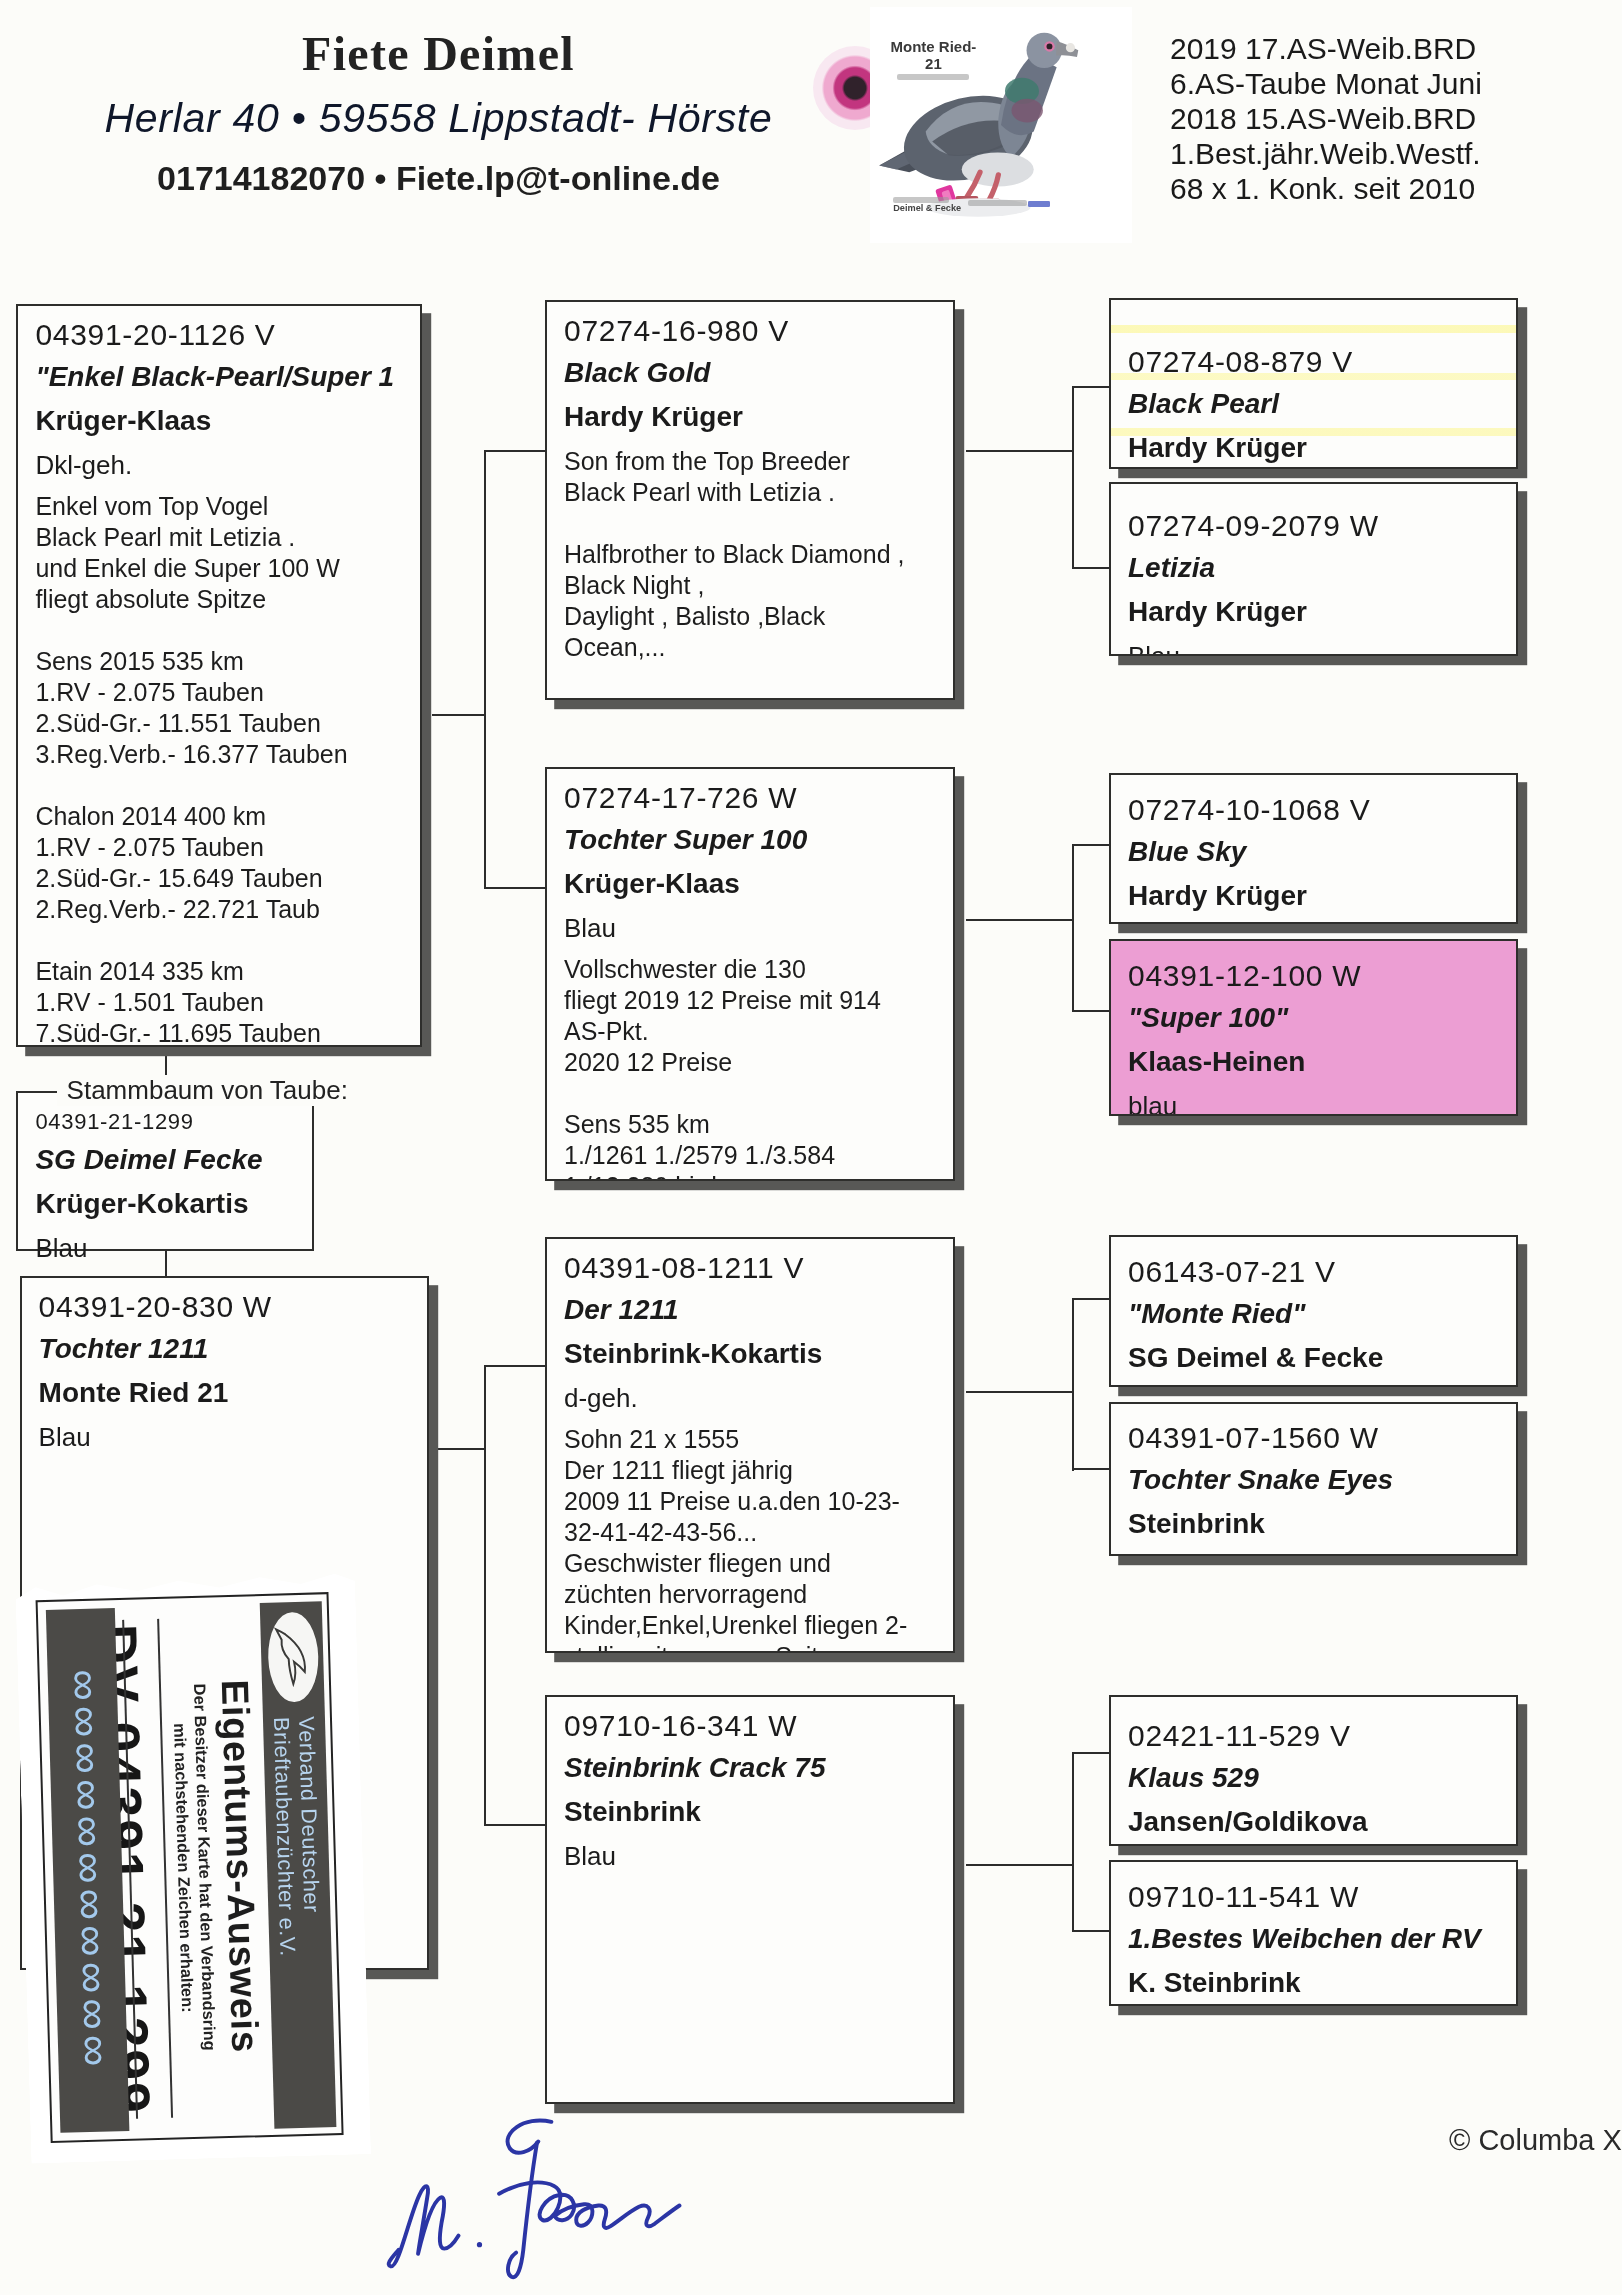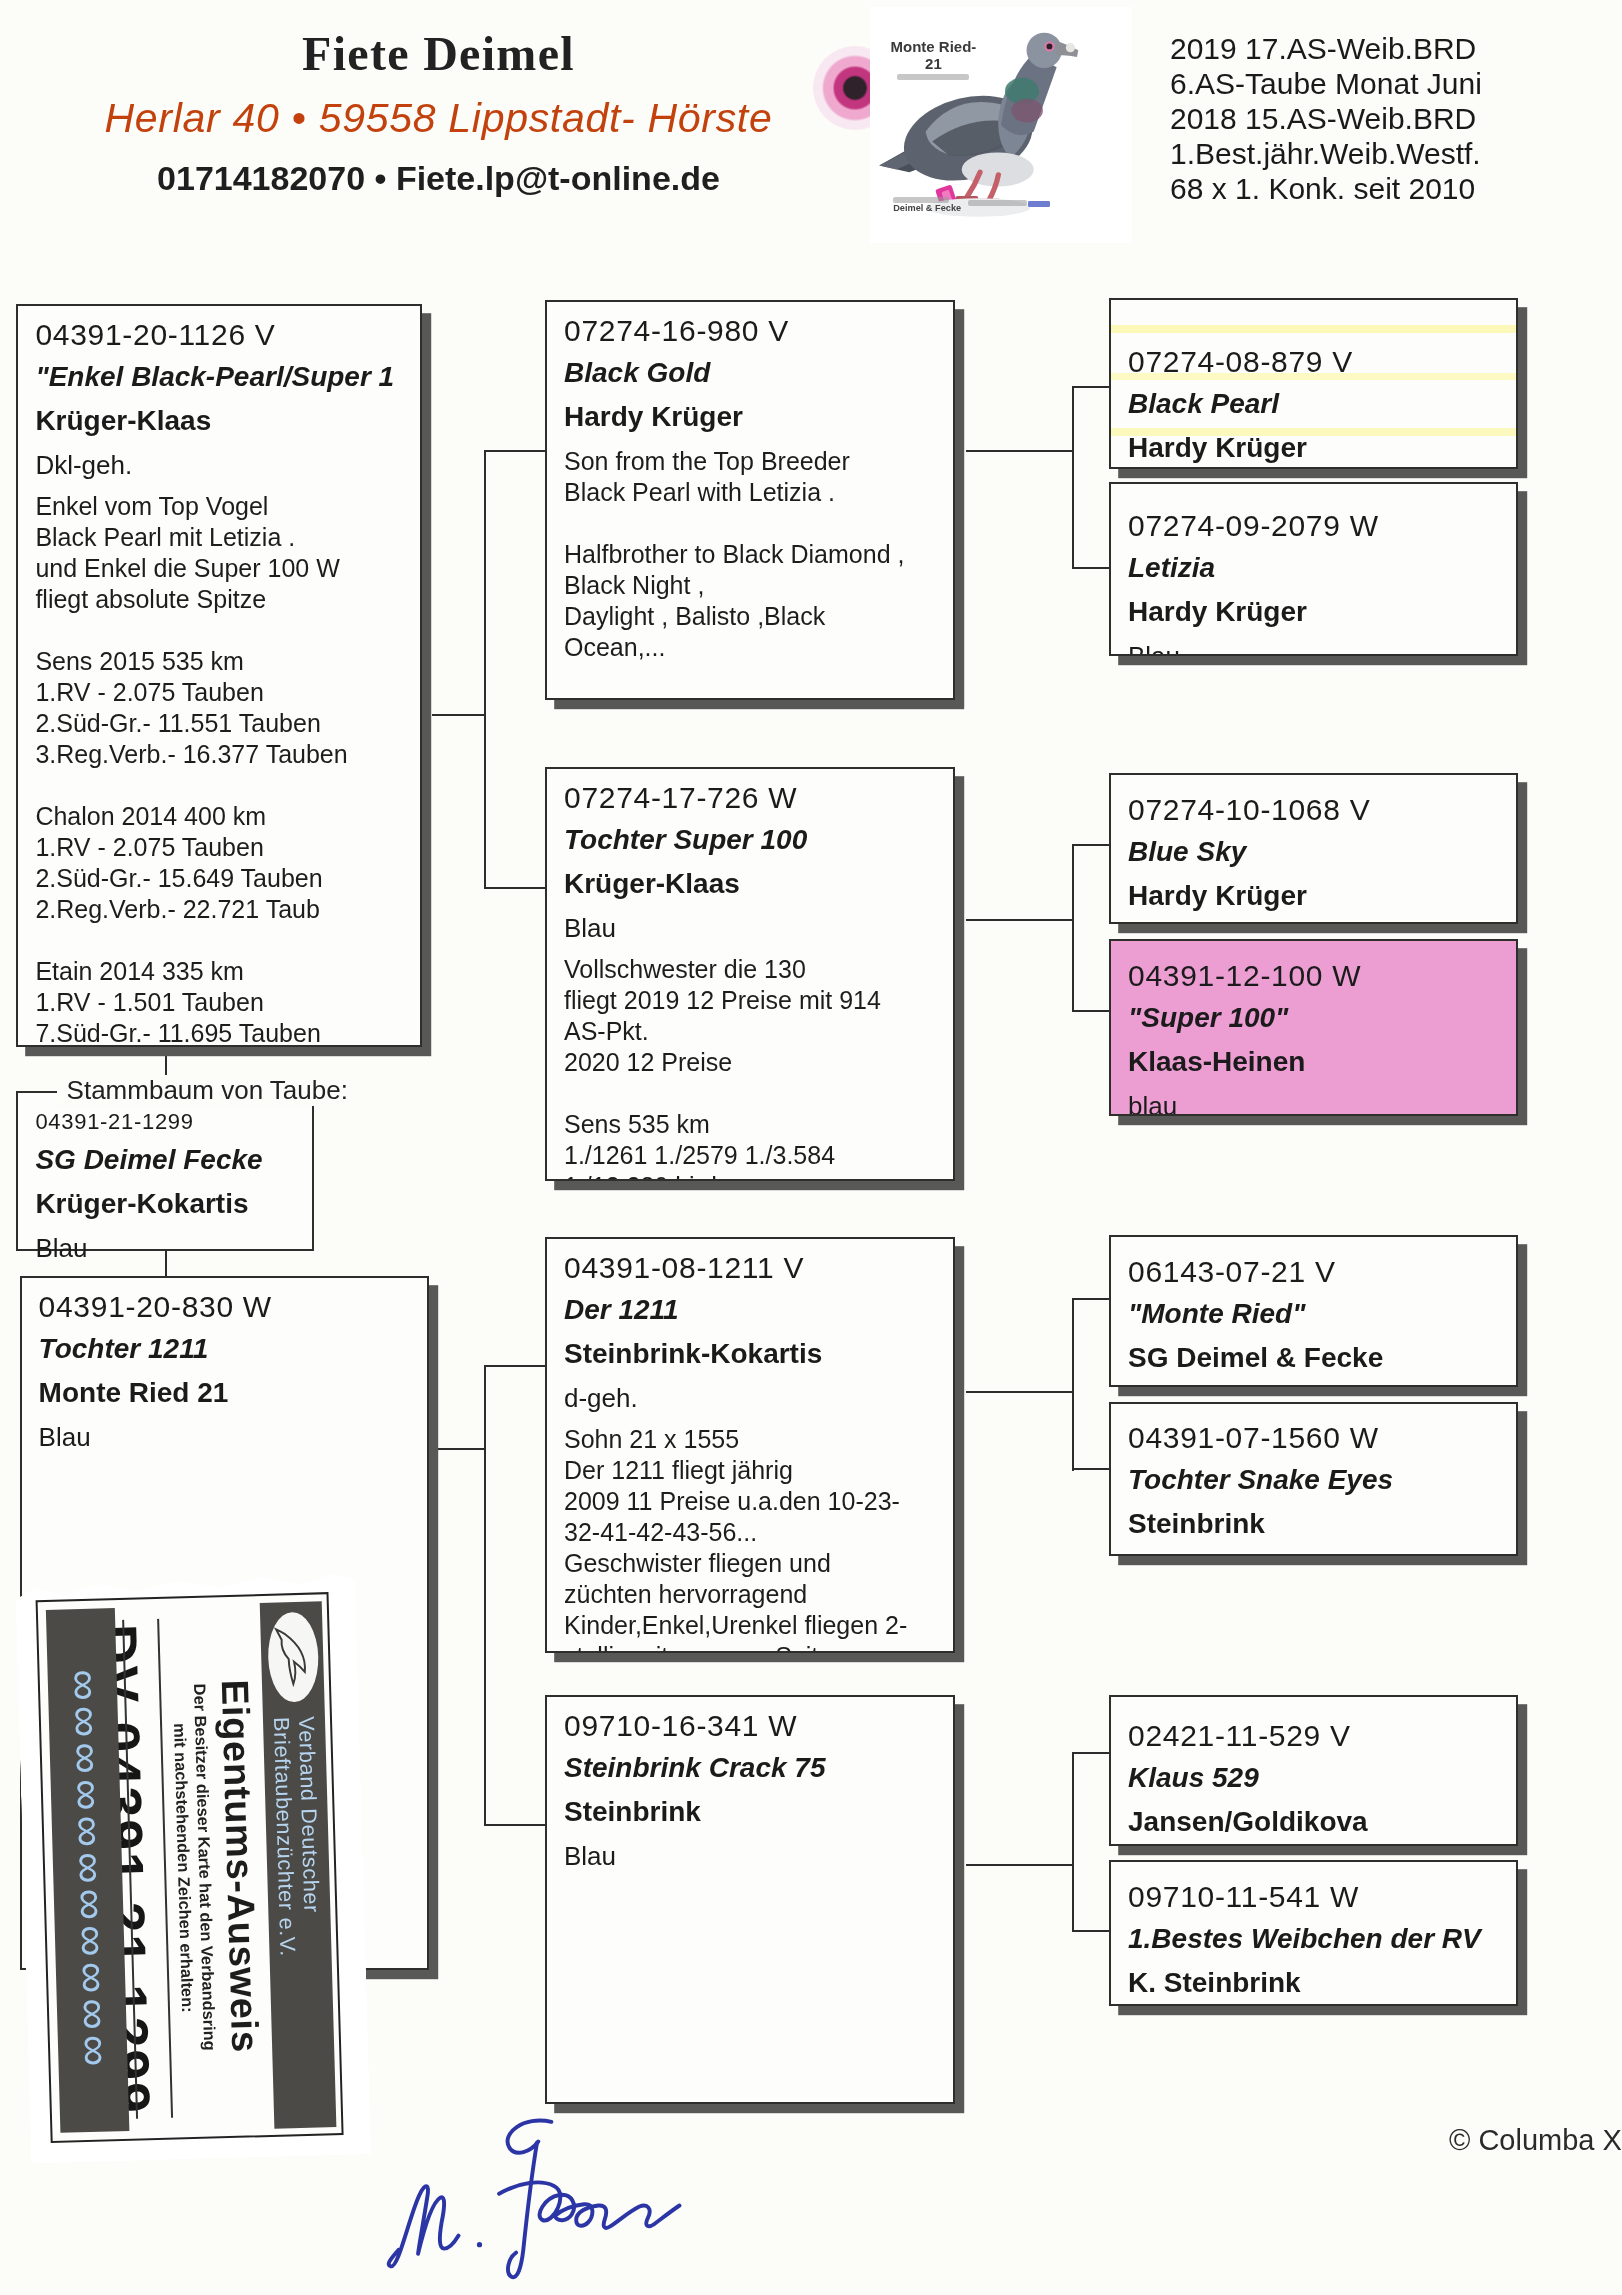--- a/index.html
+++ b/index.html
@@ -5,21 +5,21 @@
   html,body{margin:0;padding:0;}
   body{
     width:1623px;height:2295px;position:relative;
     background:#fcfcf9;color:#1b1b1b;
     font-family:"Liberation Sans", sans-serif;
     overflow:hidden;
   }
   
   .hdr{position:absolute;left:0;top:26px;width:877px;text-align:center;}
   .hdr-name{font-family:"Liberation Serif", serif;font-weight:bold;font-size:48px;letter-spacing:1.3px;color:#222;}
-  .hdr-addr{font-style:italic;font-size:41px;margin-top:14.4px;color:#c2410c;letter-spacing:0.7px;}
+  .hdr-addr{font-style:italic;font-size:41px;margin-top:14.4px;color:#0f172a;letter-spacing:0.7px;}
   .hdr-phone{font-weight:bold;font-size:34px;margin-top:17px;color:#1f1f1f;}
   .ach{position:absolute;left:1170px;top:31px;width:340px;font-size:30px;line-height:1.17;color:#1a1a1a;}
   .ach div{white-space:nowrap;}
   
   .photo{position:absolute;left:870px;top:6.5px;width:262px;height:236px;background:#fff;}
   .pcap{position:absolute;left:14.4px;top:31px;width:98px;text-align:center;}
   .pcap-l1{font-size:15px;font-weight:bold;color:#3a3a3a;}
   .fuzz{height:5.9px;background:#9a9a9a;opacity:.55;border-radius:2px;margin-top:2.6px;filter:blur(0.7px);}
   .pcap-b{position:absolute;left:5.2px;top:188px;width:79px;padding-left:18px;}
   .pcap-b .pcap-l1{font-size:9.2px;color:#444;}

